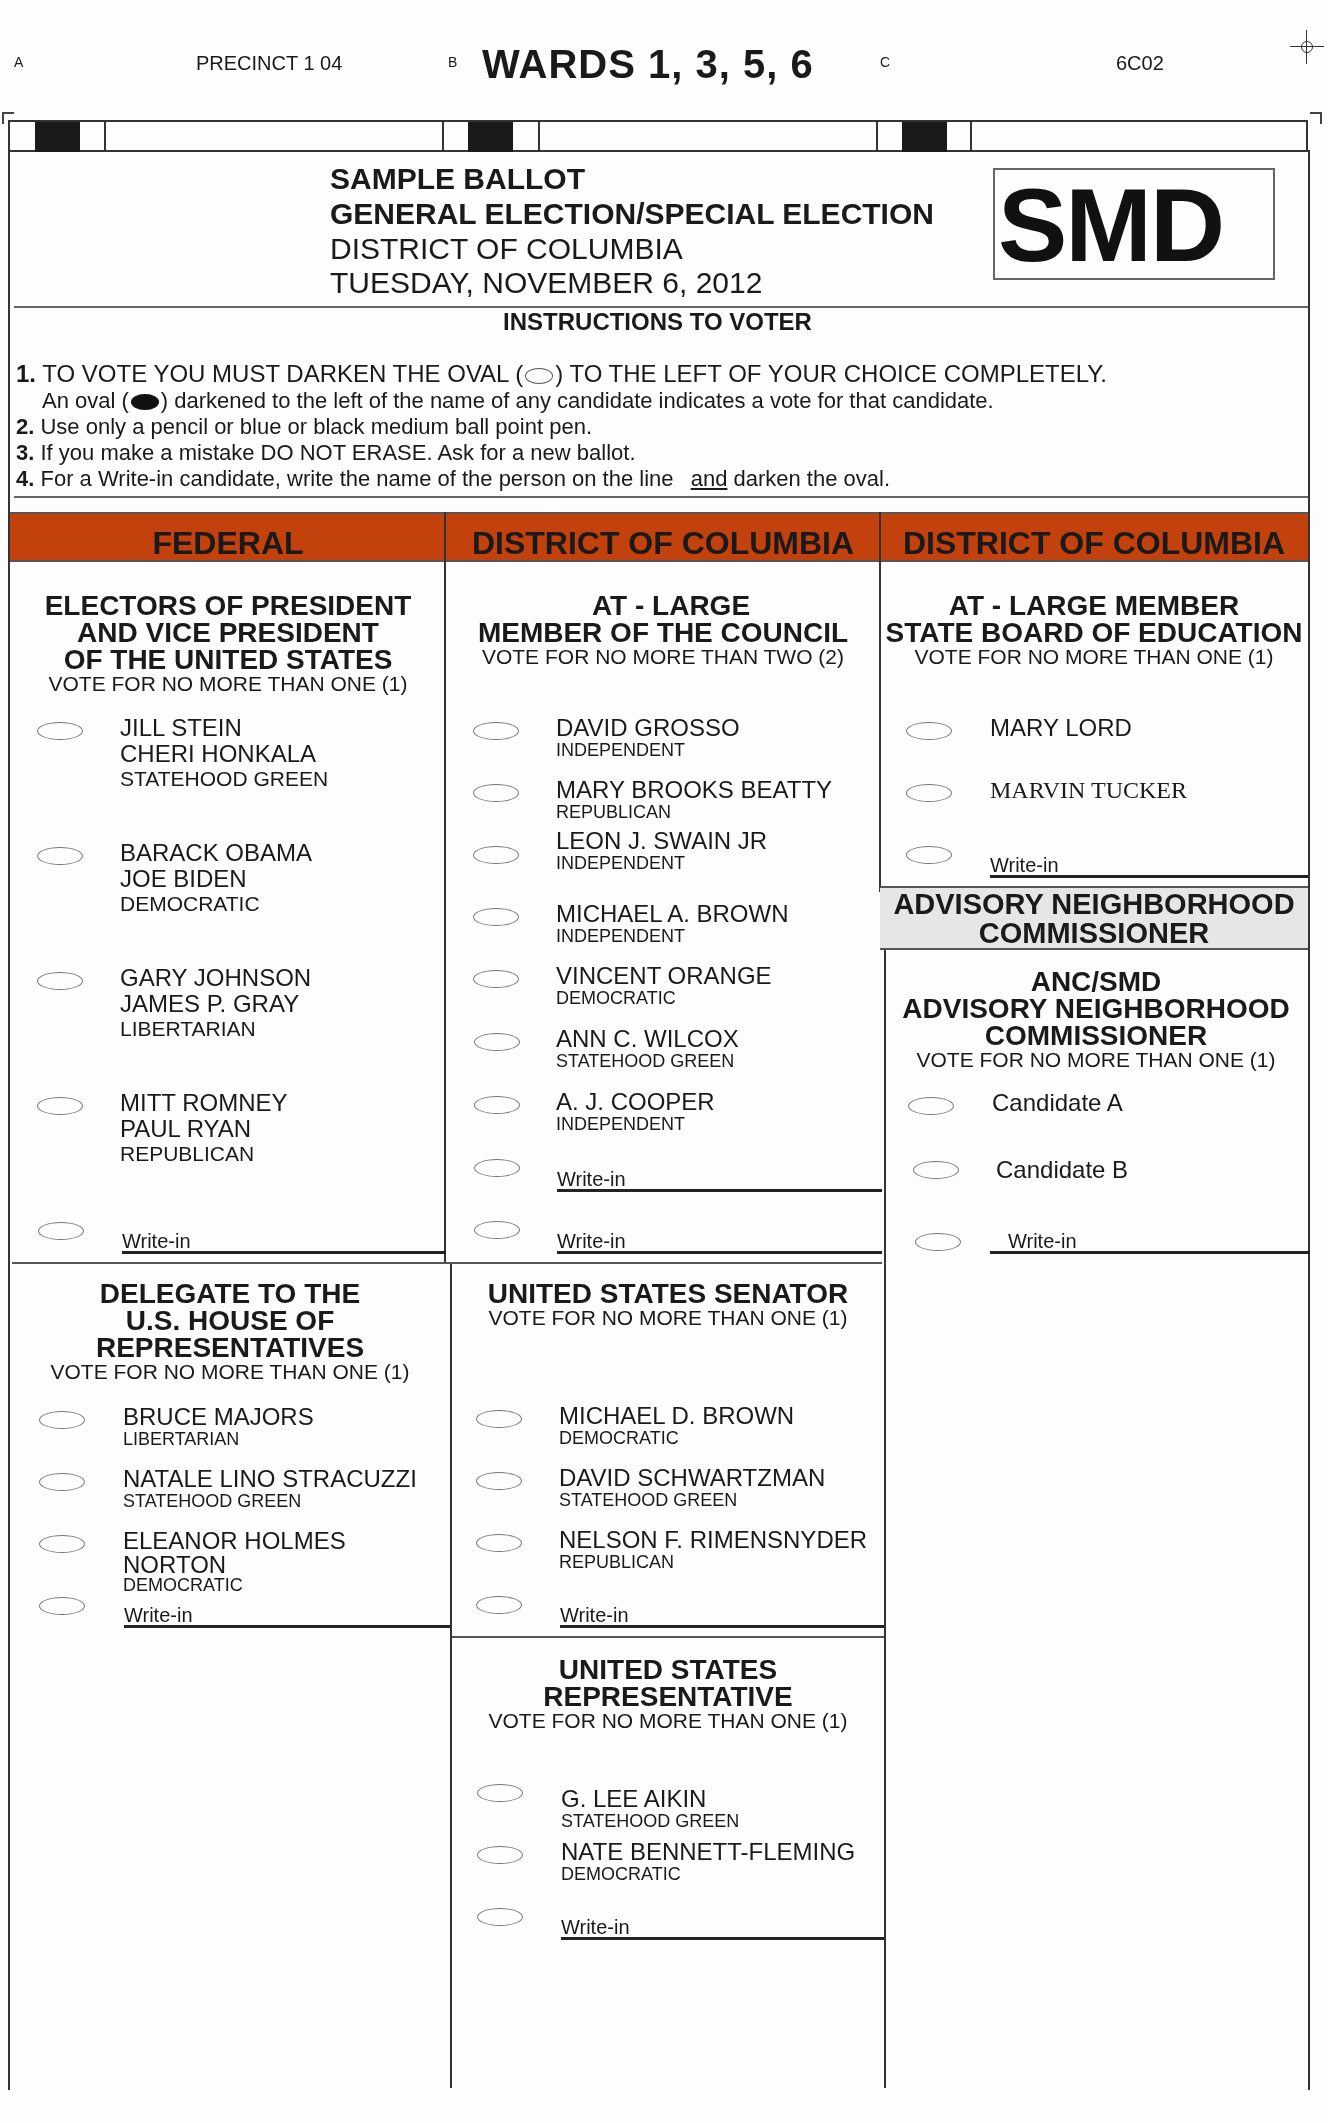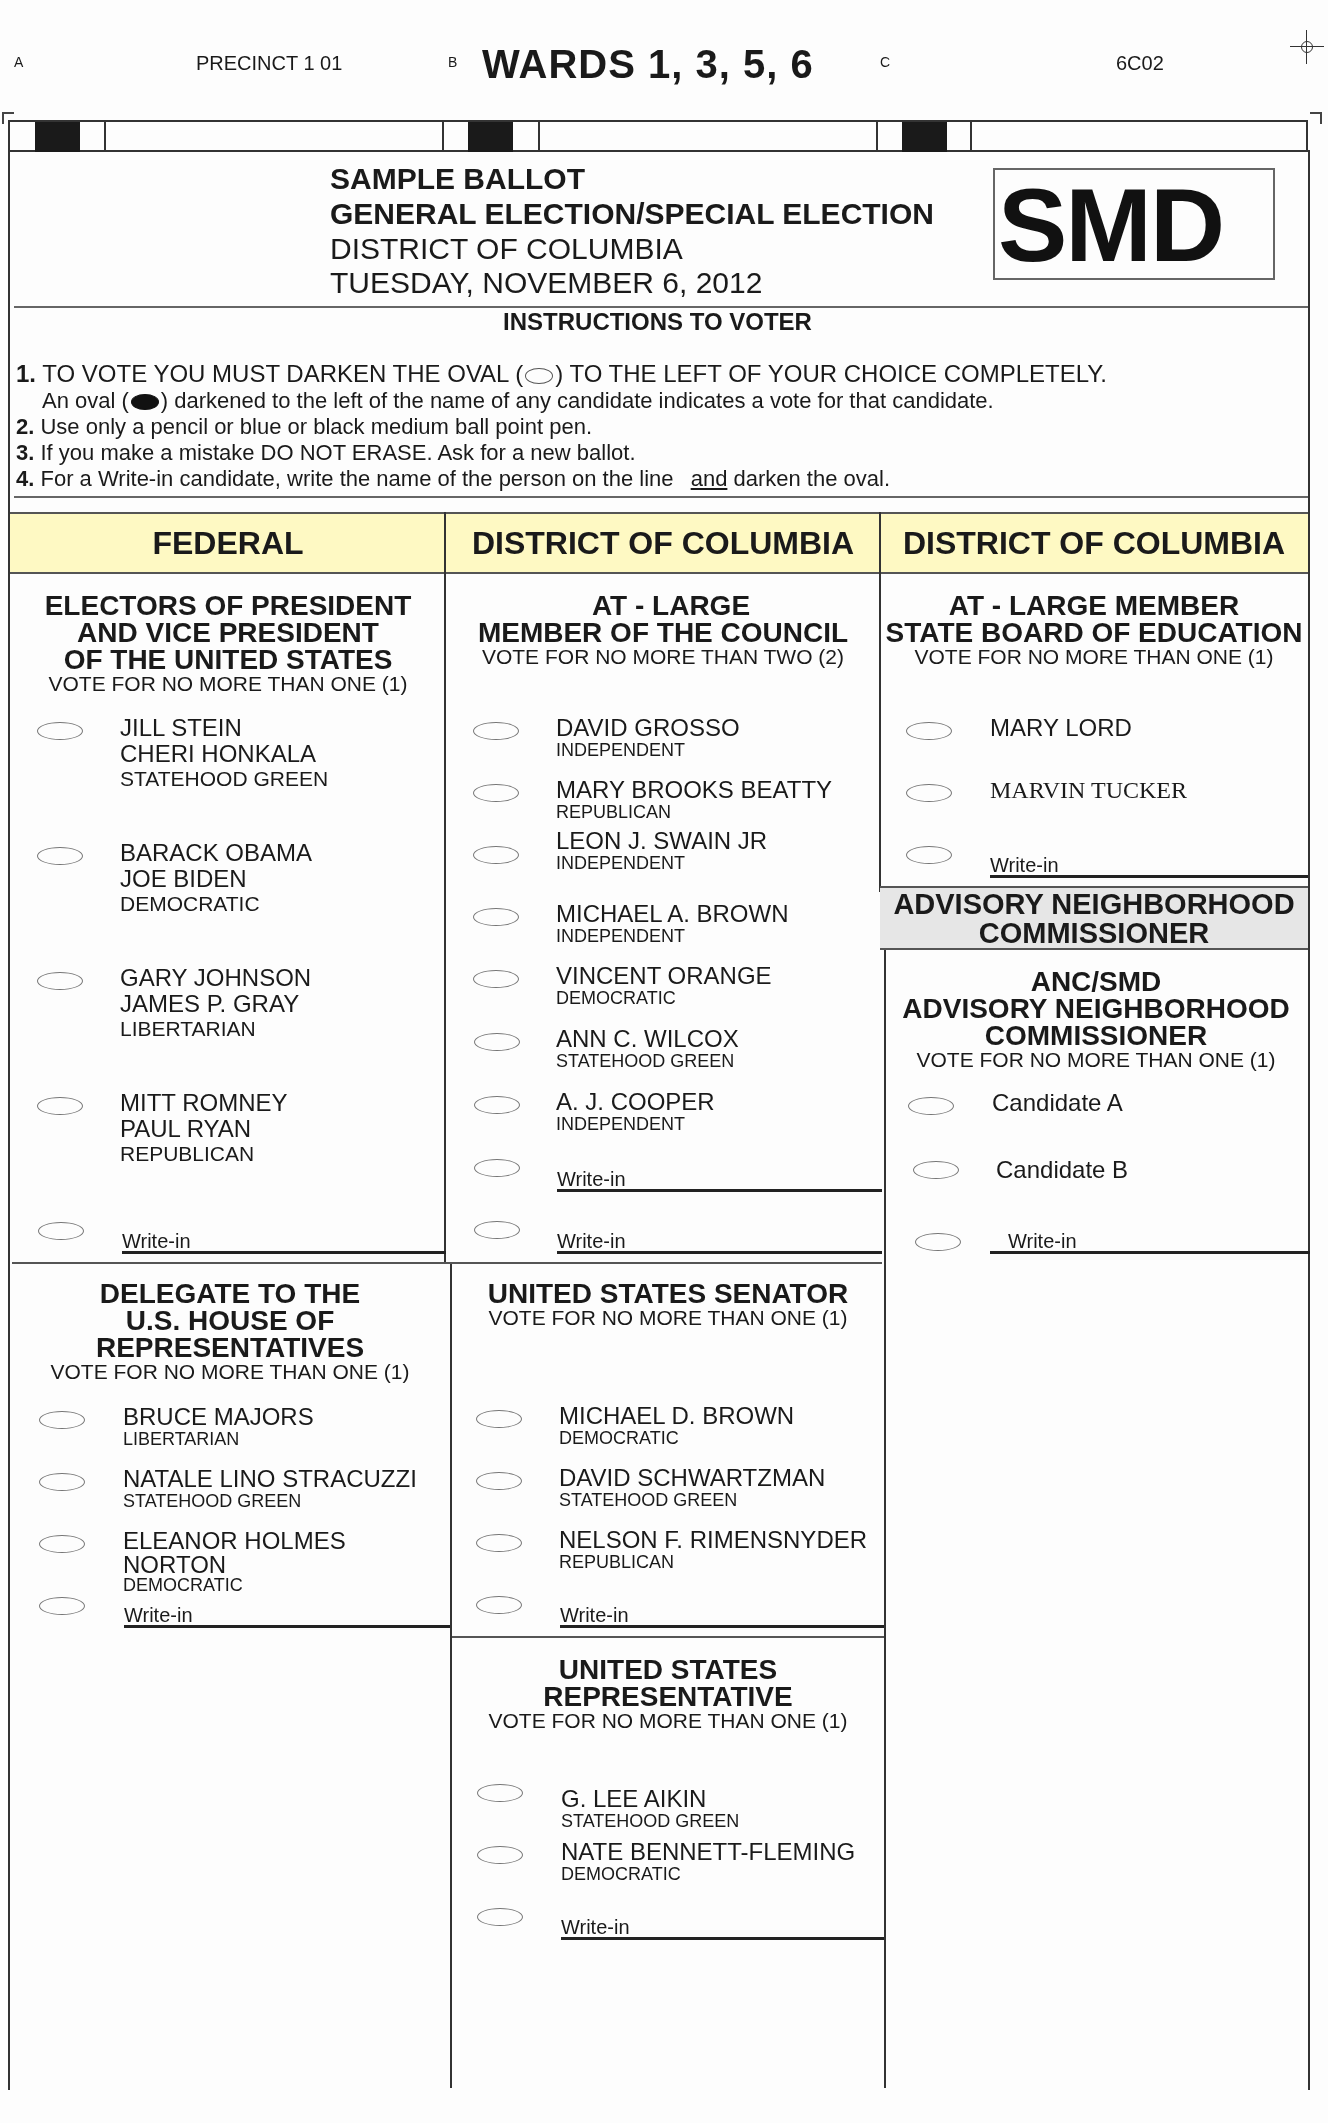--- a/index.html
+++ b/index.html
@@ -23,40 +23,40 @@
   .bold { font-weight: bold; }
   .smd-box { left: 993px; top: 168px; width: 282px; height: 112px; border: 2px solid #666; box-sizing: border-box; }
   .smd-text { position: absolute; left: 3px; top: -4px; font-size: 104px; font-weight: bold; letter-spacing: -2px; color: #111; }
   .hr { position: absolute; height: 2px; background: #666; }
   .instr-title { left: 10px; top: 308px; width: 1295px; text-align: center; font-size: 24px; font-weight: bold; }
   .instr { left: 16px; font-size: 22px; white-space: nowrap; }
   .instr .num { font-weight: bold; }
   .oval-inline { display: inline-block; width: 26px; height: 14px; border: 1.5px solid #555; border-radius: 50%; vertical-align: middle; margin: 0 2px; }
   .oval-inline.filled { background: #111; border-color: #111; }
   .u { text-decoration: underline; margin-left: 11px; }
-  .col-head { position: absolute; top: 512px; height: 62px; background: #fef9c3;
+  .col-head { position: absolute; top: 512px; height: 50px; background: #c2410c;
               border-top: 2px solid #555; border-bottom: 2px solid #555; box-sizing: border-box;
               font-size: 32px; font-weight: bold; text-align: center; line-height: 58px; }
   .vline { position: absolute; width: 2px; background: #333; }
   .contest-title { position: absolute; text-align: center; font-weight: bold; font-size: 28px; line-height: 27px; }
   .vote-for { display: block; font-weight: normal; font-size: 21px; line-height: 22px; }
   .oval { position: absolute; width: 46px; height: 18px; border: 1.5px solid #777; border-radius: 50%; box-sizing: border-box; background: transparent; cursor: pointer; }
   .cand { position: absolute; white-space: nowrap; }
   .cand .name { display: block; font-size: 24px; line-height: 26px; }
   .cand .party { display: block; font-size: 18px; line-height: 19px; }
   .cand .party.big { font-size: 21px; line-height: 24px; }
   .writein { position: absolute; font-size: 20px; border-bottom: 3px solid #222; box-sizing: border-box; height: 30px; line-height: 34px; }
   .section-band { position: absolute; background: #e6e6e6; border-top: 2px solid #555; border-bottom: 2px solid #555; box-sizing: border-box; font-weight: bold; font-size: 29px; line-height: 29px; text-align: center; }
   .hsep { position: absolute; height: 2px; background: #555; }
 </style>
 </head>
 <body>
 
 <div class="abs small-letter" style="left:14px;">A</div>
-<div class="abs toplabel" style="left:196px;">PRECINCT 1 01</div>
+<div class="abs toplabel" style="left:196px;">PRECINCT 1 04</div>
 <div class="abs small-letter" style="left:448px;">B</div>
 <div class="abs wards">WARDS 1, 3, 5, 6</div>
 <div class="abs small-letter" style="left:880px;">C</div>
 <div class="abs toplabel" style="left:1116px;">6C02</div>
 <div class="abs crosshair">
     <span></span>
   </div>
 
 <div class="abs corner-tl"></div>
 <div class="abs corner-tr"></div>

